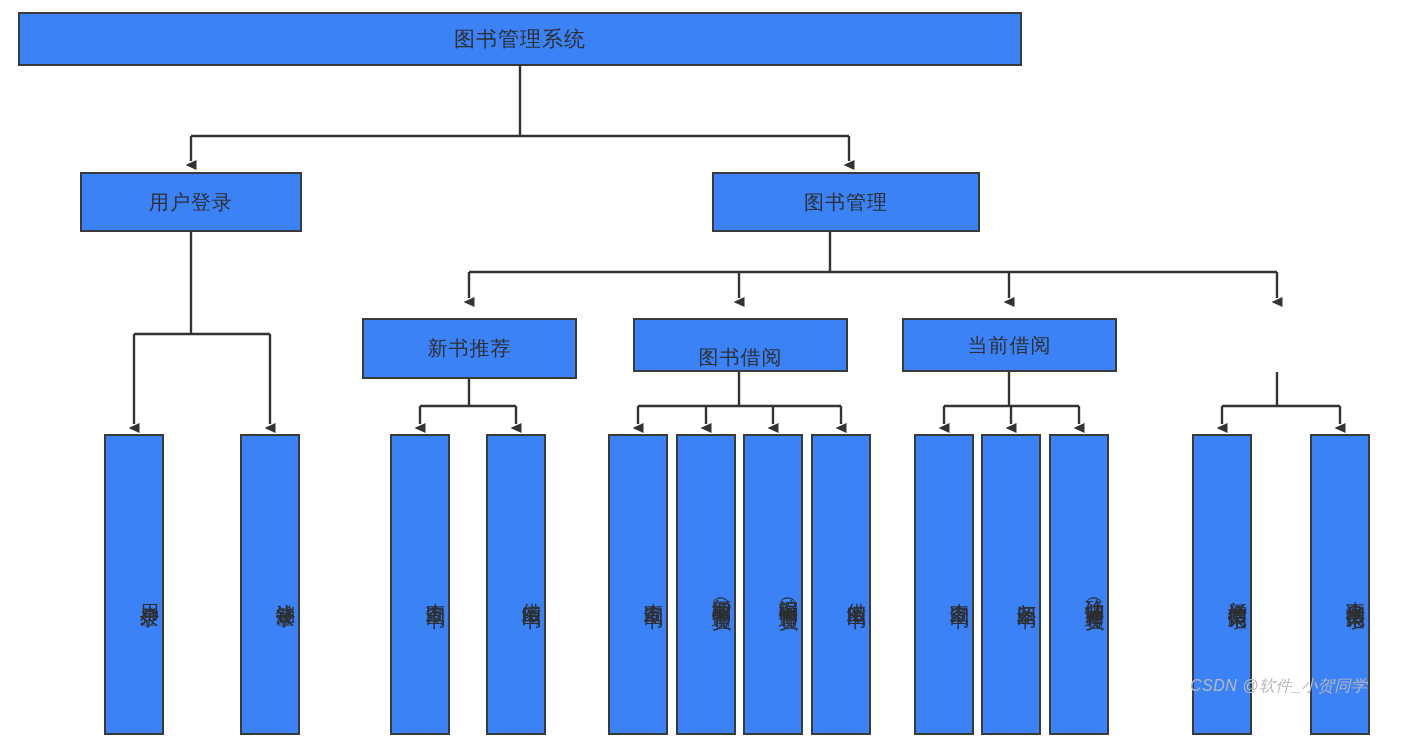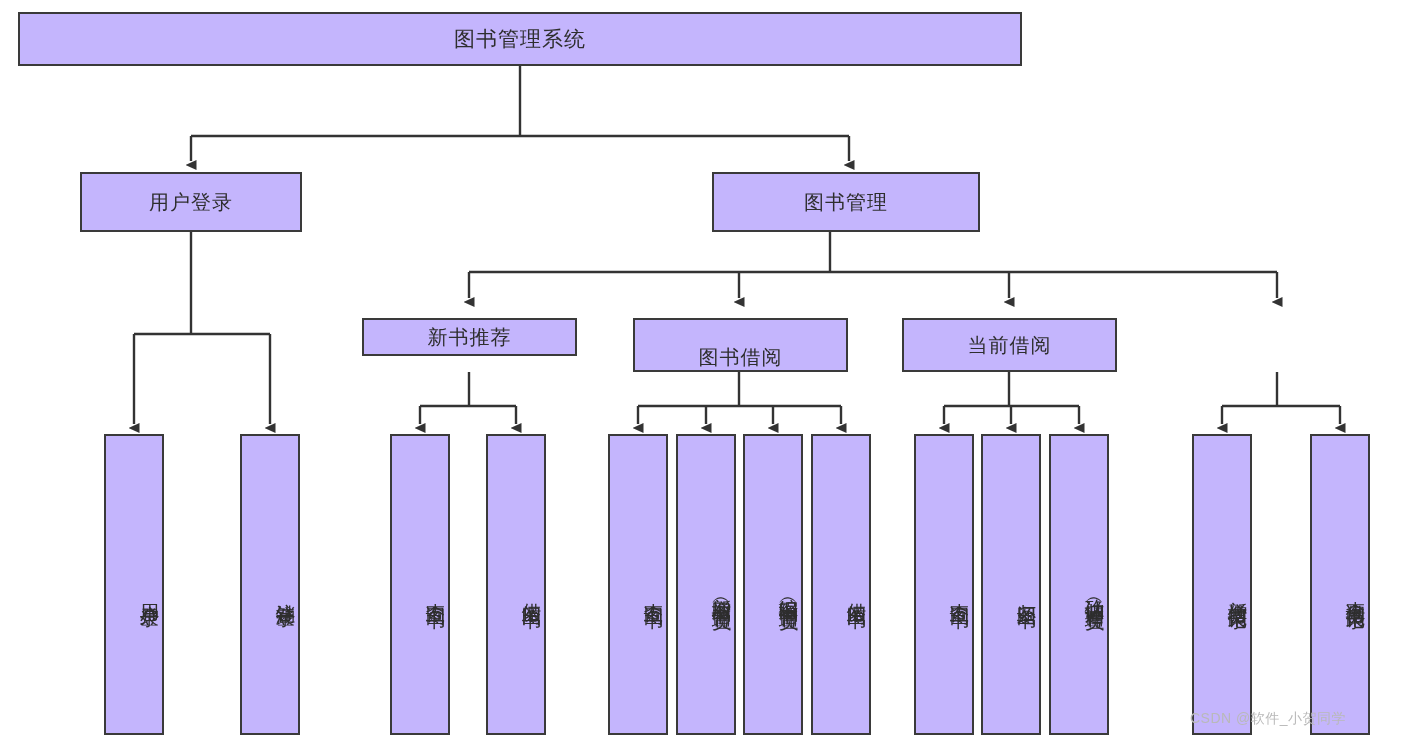--- a/index.html
+++ b/index.html
@@ -17,21 +17,21 @@
   svg#wires{
     position:absolute;
     left:0; top:0;
     width:1405px; height:747px;
     pointer-events:none;
   }
   .node{
     position:absolute;
     box-sizing:border-box;
     border:2.2px solid #3a3a3a;
-    background:#c4b5fd;
+    background:#3b82f6;
     display:flex;
     align-items:center;
     justify-content:center;
     text-align:center;
     color:#2e2e2e;
   }
   .node.horiz{
     font-size:20px;
     letter-spacing:1px;
     line-height:1.25;
@@ -51,25 +51,26 @@
   }
   .node.vert .vtext{
     writing-mode:vertical-rl;
     text-orientation:upright;
     display:block;
     white-space:normal;
   }
   .watermark{
     position:absolute;
     left:1190px;
-    top:710px;
-    font-size:14px;
+    top:676px;
+    font-size:16px;
     color:#b9b9b9;
     white-space:nowrap;
     letter-spacing:0.5px;
+    font-style:italic;
   }
 </style>
 </head>
 <body>
 
 <div id="canvas">
 
   <svg id="wires" viewBox="0 0 1405 747" xmlns="http://www.w3.org/2000/svg">
     <defs>
       <marker id="arrow" markerWidth="10" markerHeight="11" refX="1" refY="5.5" orient="auto" markerUnits="userSpaceOnUse">
@@ -125,21 +126,21 @@
   </div>
 
   <div class="node horiz" style="left:80px; top:172px; width:222px; height:60px;">
     <span>用户登录</span>
   </div>
 
   <div class="node horiz" style="left:712px; top:172px; width:268px; height:60px;">
     <span>图书管理</span>
   </div>
 
-  <div class="node horiz" style="left:362px; top:318px; width:215px; height:38px;">
+  <div class="node horiz" style="left:362px; top:318px; width:215px; height:61px;">
     <span>新书推荐</span>
   </div>
 
   <div class="node horiz" style="left:633px; top:318px; width:215px; height:54px;align-items:flex-end;">
     <span>图书借阅</span>
   </div>
 
   <div class="node horiz" style="left:902px; top:318px; width:215px; height:54px;text-align:center;">
     <span>当前借阅</span>
   </div>

